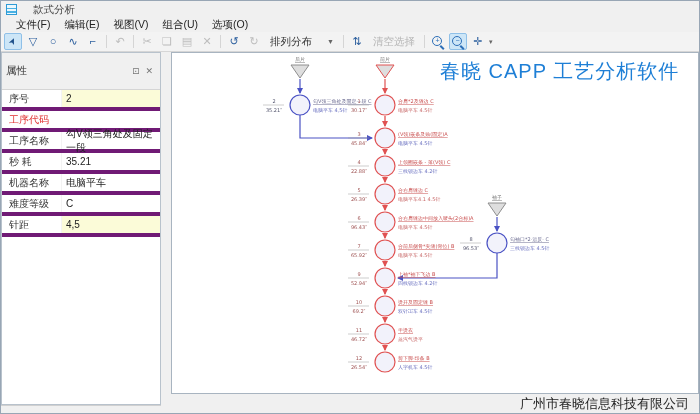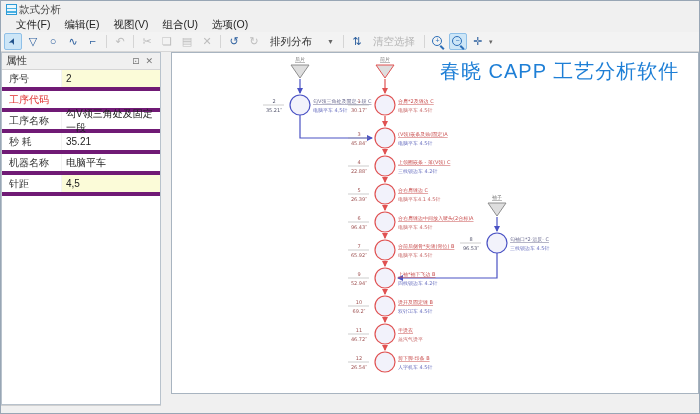--- a/index.html
+++ b/index.html
@@ -1,21 +1,21 @@
 <!DOCTYPE html>
 <html><head>
 <meta charset="utf-8">
 <style>
   html,body{margin:0;padding:0}
   body{width:700px;height:414px;overflow:hidden;background:#e8e8e8;
        font-family:"Liberation Sans","DejaVu Sans",sans-serif;font-size:11px;color:#333}
   .window{width:698px;height:412px;border:1px solid #98a6b5;background:#f0f0f0;
           display:flex;flex-direction:column}
   
-  .titlebar{height:15px;display:flex;align-items:center;gap:2px;padding:1px 5px 0 5px}
+  .titlebar{height:15px;display:flex;align-items:center;gap:16px;padding:1px 5px 0 5px}
   .app-icon{width:9px;height:9px;border:1px solid #2e9bd6;
             background:linear-gradient(#eaf7fd 0 30%,#49b1e3 30% 45%,#eaf7fd 45% 70%,#49b1e3 70% 85%,#eaf7fd 85%)}
   .titlebar .t{font-size:10.5px;color:#444}
   
   .menubar{height:15px;display:flex;align-items:center;padding-left:8px}
   .menubar span{padding:0 7px;font-size:10.5px;color:#222;cursor:default}
   
   .toolbar{height:19px;display:flex;align-items:center;padding:0 3px;gap:2px;
            border-bottom:1px solid #d6d6d6;background:#f3f3f3}
   .tool{min-width:16px;height:15px;display:flex;align-items:center;justify-content:center;
@@ -30,21 +30,21 @@
   .mag{position:relative;width:13px;height:13px}
   .mag .lens{position:absolute;left:1px;top:1px;width:8px;height:8px;border:1.3px solid #2d6fb8;
              border-radius:50%;font-size:7px;line-height:7px;text-align:center;color:#2d6fb8;font-style:normal}
   .mag::after{content:"";position:absolute;left:9.5px;top:9.5px;width:4.5px;height:1.7px;
               background:#2d6fb8;transform:rotate(45deg);transform-origin:0 0}
   
   .main{flex:1;display:flex;min-height:0}
   .props-col{width:160px;display:flex;flex-direction:column;flex-shrink:0}
   .props-panel{flex:1;background:#fff;border:1px solid #b8c2cc;display:flex;flex-direction:column}
   .props-header{height:16px;background:#f0f0f0;border-bottom:1px solid #d5d5d5;display:flex;
-                align-items:center;padding:0 4px;font-size:10.5px;color:#333}
+                align-items:center;padding:10px 4px;font-size:10.5px;color:#333}
   .props-header .sp{flex:1}
   .hicon{font-size:9px;color:#777;padding:0 3px;cursor:default}
   .prow{display:flex;height:17px;align-items:center;border-bottom:4px solid #701a75}
   .prow .pl{width:52px;padding-left:7px;font-size:10px;color:#333;flex-shrink:0}
   .prow .pv{flex:1;height:100%;display:flex;align-items:center;padding-left:4px;
             font-size:10px;color:#222;border-left:1px solid #f3f3f3}
   .prow.red .pl{color:#e03030}
   .prow.hl .pv{background:#fbfbd8}
   .bottom-strip{height:7px;background:#f0f0f0;border-top:1px solid #d0d0d0}
   
@@ -162,20 +162,24 @@
           <span class="pl">工序名称</span>
           <span class="pv">勾V领三角处及固定一段</span>
         </div>
         <div class="prow">
           <span class="pl">秒 耗</span>
           <span class="pv">35.21</span>
         </div>
         <div class="prow">
           <span class="pl">机器名称</span>
           <span class="pv">电脑平车</span>
+        </div>
+        <div class="prow">
+          <span class="pl">难度等级</span>
+          <span class="pv">C</span>
         </div>
         <div class="prow hl">
           <span class="pl">针距</span>
           <span class="pv">4,5</span>
         </div>
       </div>
       <div class="bottom-strip"></div>
     </div>
 
     <div class="workspace">
@@ -277,16 +281,19 @@
             <text x="226" y="316" fill="#6a70c0" text-anchor="start" font-size="5" font-family="&quot;DejaVu Sans&quot;,sans-serif">人字机车 4.5针</text>
             <circle cx="325" cy="190" r="10" fill="#f2f2fb" stroke="#4a52c4" stroke-width="1.2"></circle>
             <text x="299" y="188" fill="#55566e" text-anchor="middle" font-size="5" font-family="&quot;DejaVu Sans&quot;,sans-serif">8</text>
             <line x1="288" y1="190" x2="309" y2="190" stroke="#999" stroke-width="0.5"></line>
             <text x="299" y="197" fill="#55566e" text-anchor="middle" font-size="5" font-family="&quot;DejaVu Sans&quot;,sans-serif">96.53″</text>
             <text x="338" y="188" fill="#6a6a90" text-anchor="start" font-size="5" font-family="&quot;DejaVu Sans&quot;,sans-serif" style="text-decoration:underline">勾袖口*2·运反· C</text>
             <text x="338" y="197" fill="#6a70c0" text-anchor="start" font-size="5" font-family="&quot;DejaVu Sans&quot;,sans-serif">三线锁边车 4.5针</text>
           </svg>
         <div class="watermark" style="color: rgb(30, 127, 214);">春晓 CAPP 工艺分析软件</div>
       </div>
+      <div class="statusbar">
+        <span>广州市春晓信息科技有限公司</span>
+      </div>
     </div>
 
   </div>
 </div>
 
 </body></html>

